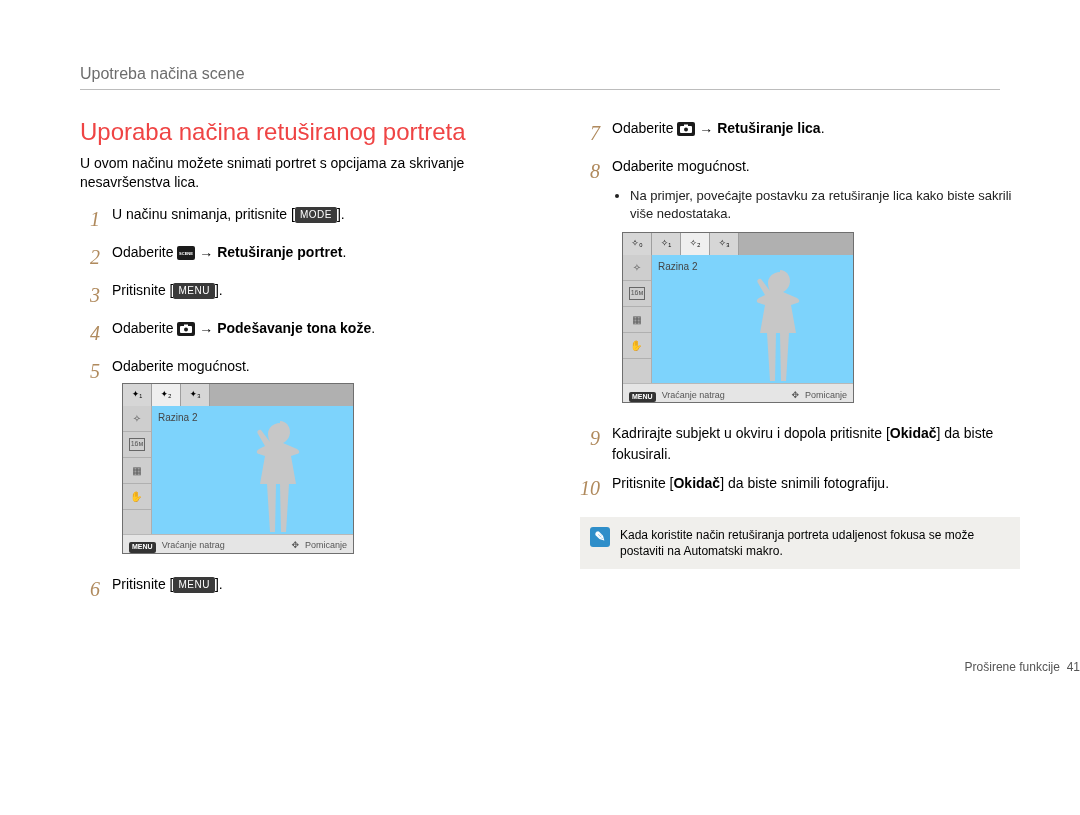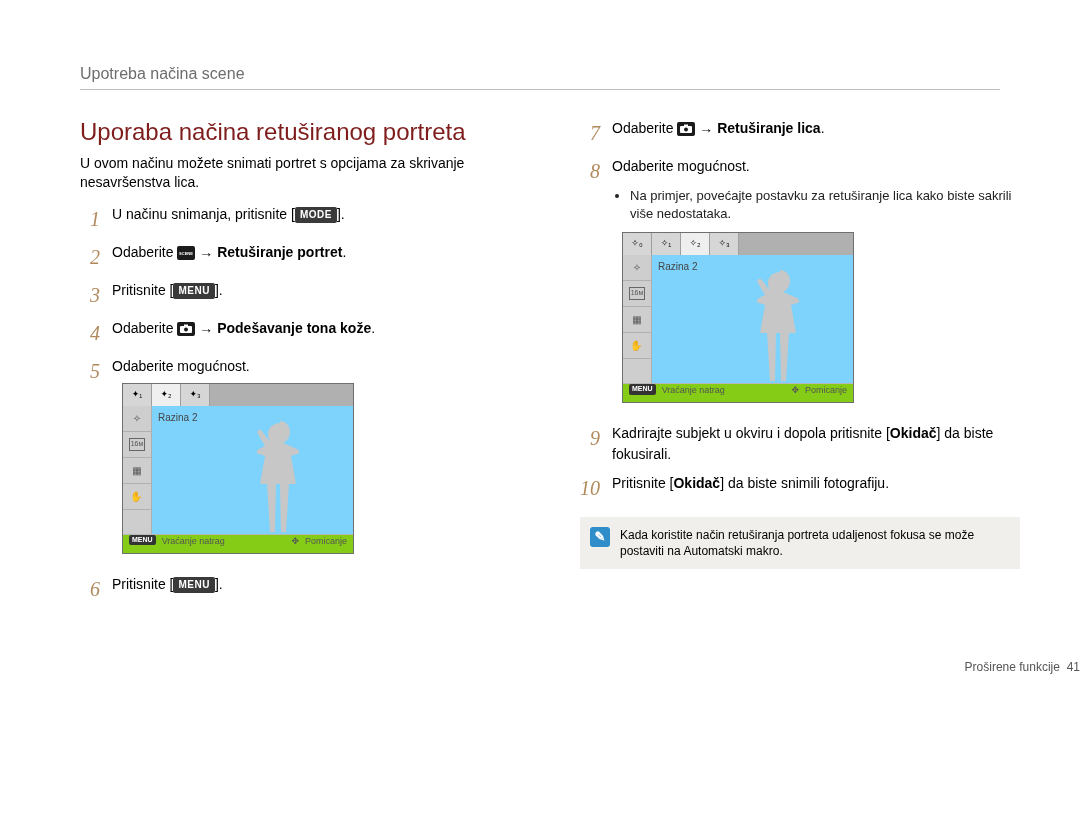--- a/index.html
+++ b/index.html
@@ -27,21 +27,21 @@
     gap: 60px;
     margin-top: 28px;
   }
   .col {
     flex: 1;
     min-width: 0;
   }
   h1.section-title {
     font-size: 24px;
     font-weight: 400;
-    color: #7f1d1d;
+    color: #ef4444;
     margin: 0 0 8px 0;
   }
   .intro {
     font-size: 14px;
     line-height: 1.35;
     margin-bottom: 12px;
   }
   ol.steps {
     list-style: none;
     padding: 0;
@@ -70,21 +70,21 @@
   .bold {
     font-weight: 700;
   }
   .btn-token {
     display: inline-block;
     background: #3a3a3a;
     color: #fff;
     border-radius: 2px;
     padding: 0 5px;
     font-size: 10px;
-    font-weight: 700;
+    font-weight: 400;
     line-height: 16px;
     vertical-align: 1px;
     letter-spacing: 0.5px;
   }
   .icon-token {
     display: inline-flex;
     align-items: center;
     justify-content: center;
     width: 18px;
     height: 14px;
@@ -151,23 +151,23 @@
   .silhouette {
     position: absolute;
     right: 38px;
     bottom: 0;
     width: 70px;
     height: 118px;
   }
   .silhouette svg { width: 100%; height: 100%; }
   .ss-footer {
     height: 18px;
-    background: #84cc16;
-    display: flex;
-    align-items: flex-start;
+    background: #e5e5e5;
+    display: flex;
+    align-items: flex-end;
     gap: 6px;
     padding: 0 6px;
     font-size: 9px;
     color: #555;
     border-top: 1px solid #b8b8b8;
   }
   .ss-footer .mkey {
     background: #333;
     color: #fff;
     padding: 0 3px;

